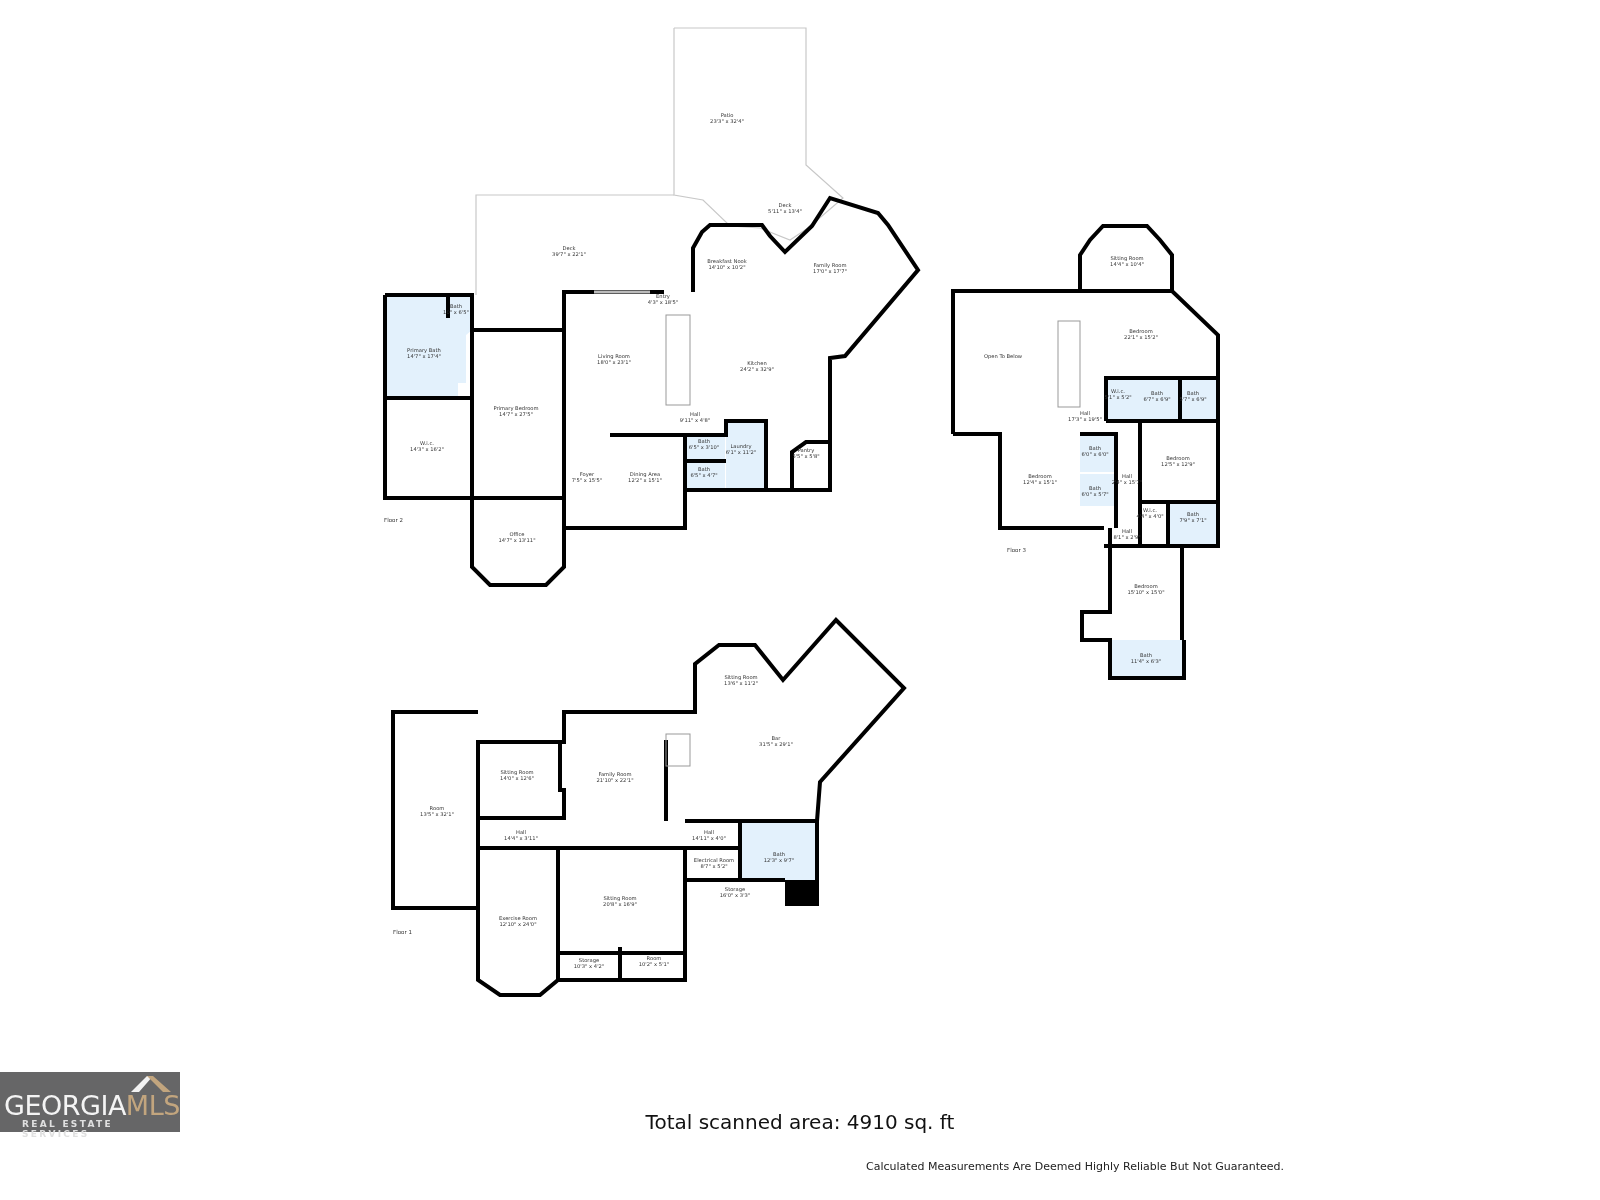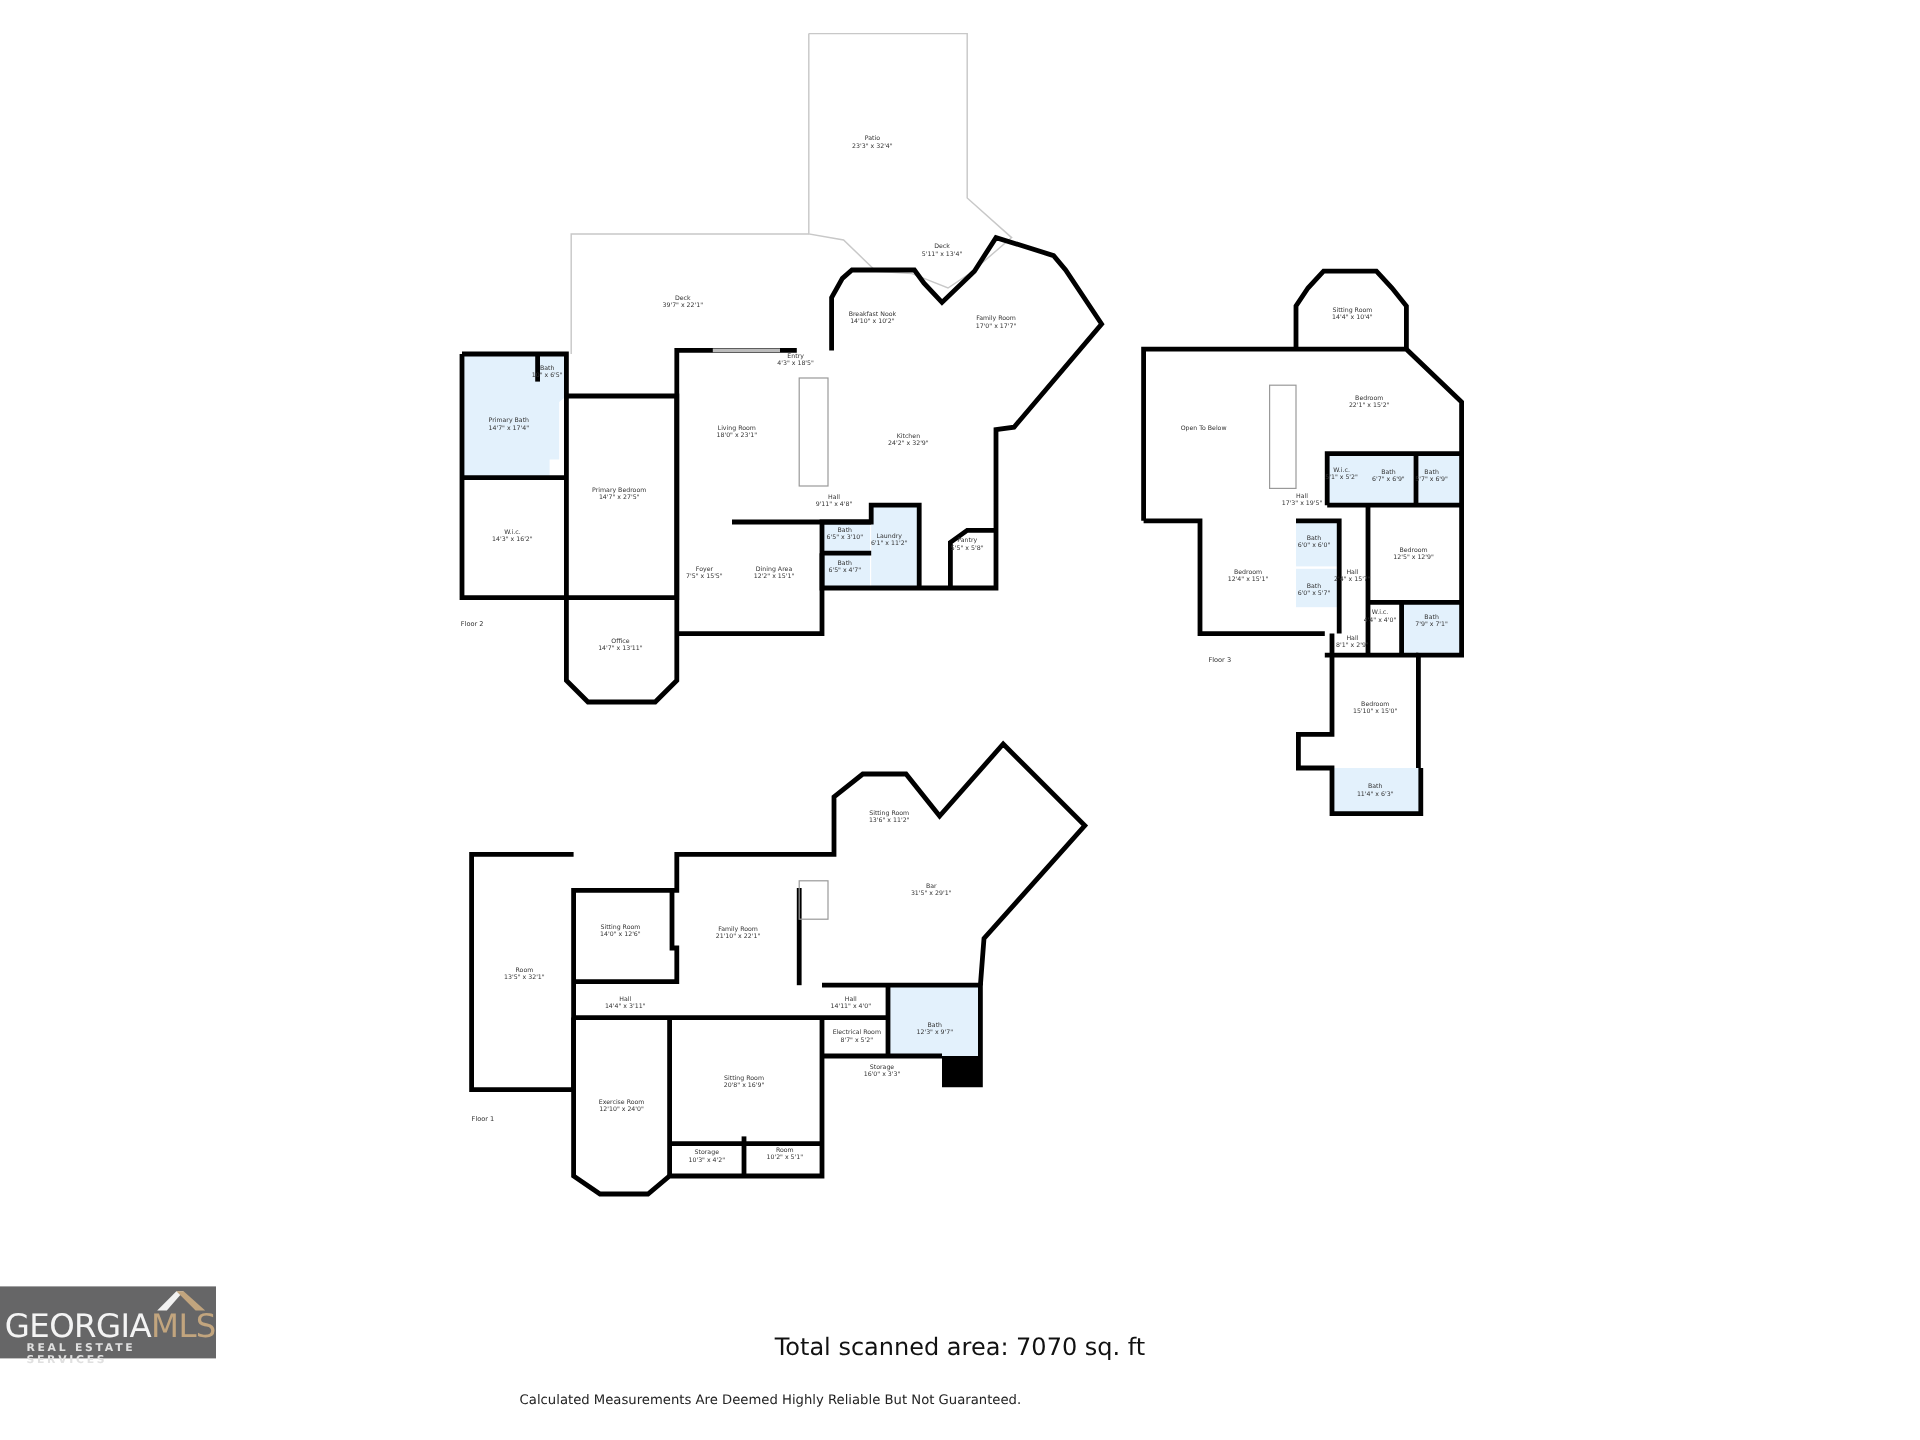--- a/index.html
+++ b/index.html
@@ -5,21 +5,21 @@
   html, body { margin:0; padding:0; background:#ffffff; }
   body { width:1600px; height:1200px; position:relative; overflow:hidden; font-family:"DejaVu Sans", sans-serif; }
   #plan { position:absolute; left:0; top:0; width:1600px; height:1200px; }
   .wall { stroke:#000; stroke-width:4; fill:none; stroke-linejoin:miter; }
   .ext { stroke:#c8c8c8; stroke-width:1.2; fill:none; }
   .bath { fill:#e3f1fc; }
   .lbl { font-family:"DejaVu Sans", sans-serif; font-size:5.2px; fill:#333; text-anchor:middle; }
   .floor-lbl { font-family:"DejaVu Sans", sans-serif; font-size:5.5px; fill:#333; }
   .win { stroke:#bbb; stroke-width:3; }
   .total { position:absolute; left:0; width:1600px; top:1110px; text-align:center; font-size:20px; color:#111; font-family:"DejaVu Sans", sans-serif; }
-  .disclaimer { position:absolute; left:0; width:1284px; top:1160px; text-align:center; font-size:11px; color:#222; font-family:"DejaVu Sans", sans-serif; }
+  .disclaimer { position:absolute; left:0; width:1284px; top:1160px; text-align:right; font-size:11px; color:#222; font-family:"DejaVu Sans", sans-serif; }
   .logo { position:absolute; left:0; top:1072px; width:180px; height:60px; background:#666667; }
   .logo .main { position:absolute; left:4px; top:18px; font-size:27px; letter-spacing:-0.5px; color:#f4f4f4; font-family:"DejaVu Sans", sans-serif; }
   .logo .main .accent { color:#c2a57e; }
   .logo .sub { position:absolute; left:22px; top:47px; font-size:9px; letter-spacing:2.3px; color:#e0e0e0; font-family:"DejaVu Sans", sans-serif; font-weight:bold; }
   .logo svg { position:absolute; left:125px; top:2px; }
 </style>
 </head>
 <body>
 
 <svg id="plan" viewBox="0 0 1600 1200" xmlns="http://www.w3.org/2000/svg">
@@ -141,21 +141,21 @@
       <text class="lbl" x="620" y="900"><tspan x="620">Sitting Room</tspan><tspan x="620" dy="6">20'8" x 16'9"</tspan></text>
       <text class="lbl" x="518" y="920"><tspan x="518">Exercise Room</tspan><tspan x="518" dy="6">12'10" x 24'0"</tspan></text>
       <text class="lbl" x="589" y="962"><tspan x="589">Storage</tspan><tspan x="589" dy="6">10'3" x 4'2"</tspan></text>
       <text class="lbl" x="654" y="960"><tspan x="654">Room</tspan><tspan x="654" dy="6">10'2" x 5'1"</tspan></text>
       <text class="floor-lbl" x="384" y="522">Floor 2</text>
       <text class="floor-lbl" x="1007" y="552">Floor 3</text>
       <text class="floor-lbl" x="393" y="934">Floor 1</text>
     </g>
 </svg>
 
-<div class="total">Total scanned area: 7070 sq. ft</div>
+<div class="total">Total scanned area: 4910 sq. ft</div>
 <div class="disclaimer">Calculated Measurements Are Deemed Highly Reliable But Not Guaranteed.</div>
 
 <div class="logo">
   <svg width="50" height="20" viewBox="0 0 50 20">
     <polygon points="6,18 22,2 28,2 14,18" fill="#f2f2f2"></polygon>
     <polygon points="22,2 28,2 46,18 38,18" fill="#c2a57e"></polygon>
   </svg>
   <div class="main"><span>GEORGIA</span><span class="accent">MLS</span></div>
   <div class="sub">REAL ESTATE SERVICES</div>
 </div>

